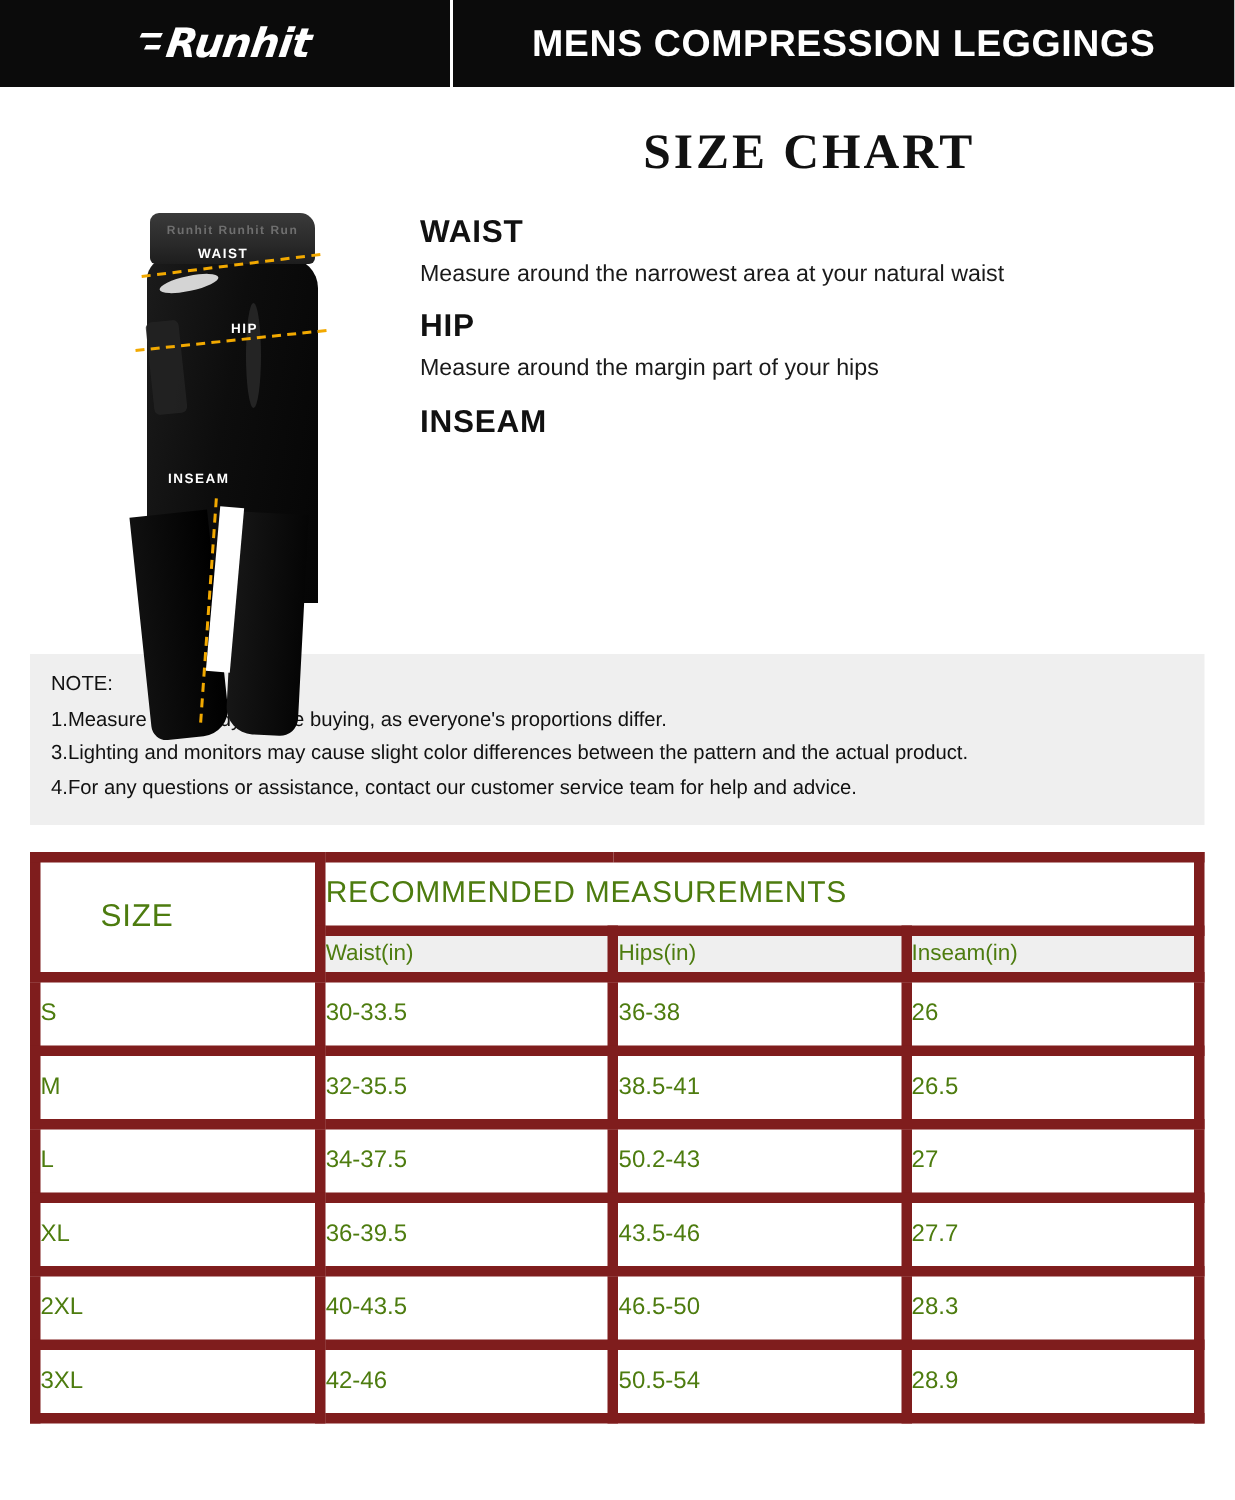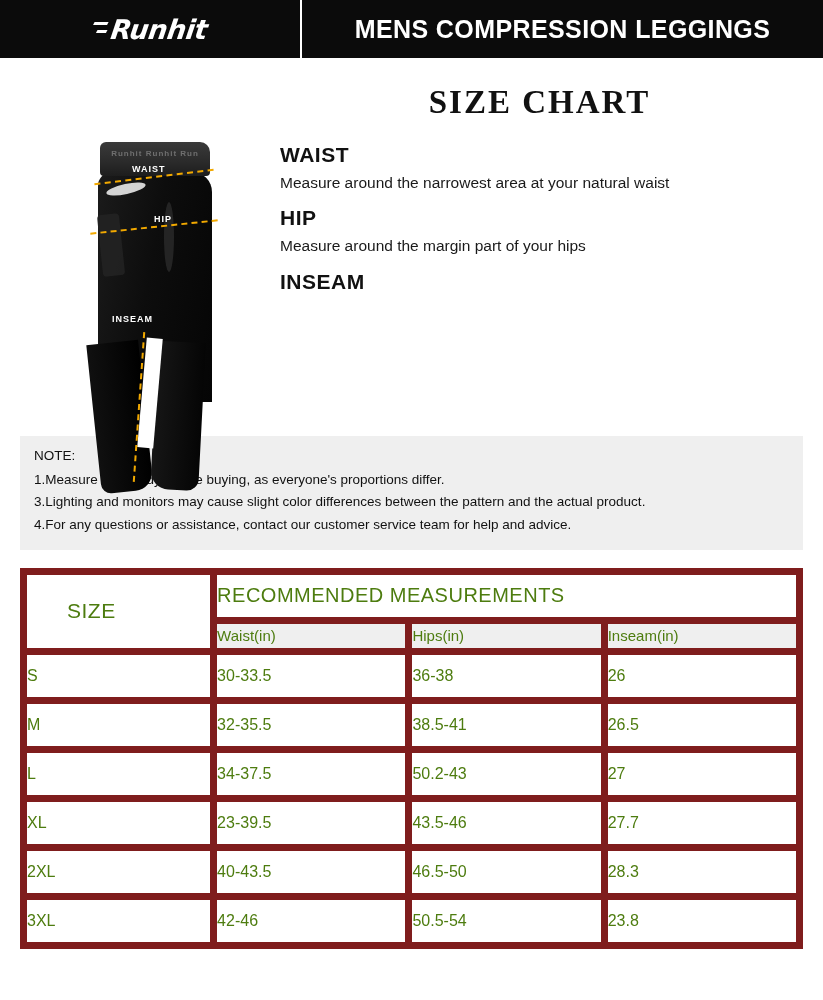--- a/index.html
+++ b/index.html
@@ -350,31 +350,31 @@
         <td>26.5</td>
       </tr>
       <tr>
         <td>L</td>
         <td>34-37.5</td>
         <td>50.2-43</td>
         <td>27</td>
       </tr>
       <tr>
         <td>XL</td>
-        <td>23-39.5</td>
+        <td>36-39.5</td>
         <td>43.5-46</td>
         <td>27.7</td>
       </tr>
       <tr>
         <td>2XL</td>
         <td>40-43.5</td>
         <td>46.5-50</td>
         <td>28.3</td>
       </tr>
       <tr>
         <td>3XL</td>
         <td>42-46</td>
         <td>50.5-54</td>
-        <td>23.8</td>
+        <td>28.9</td>
       </tr>
     </tbody>
   </table>
 </div>
 
 </body></html>

